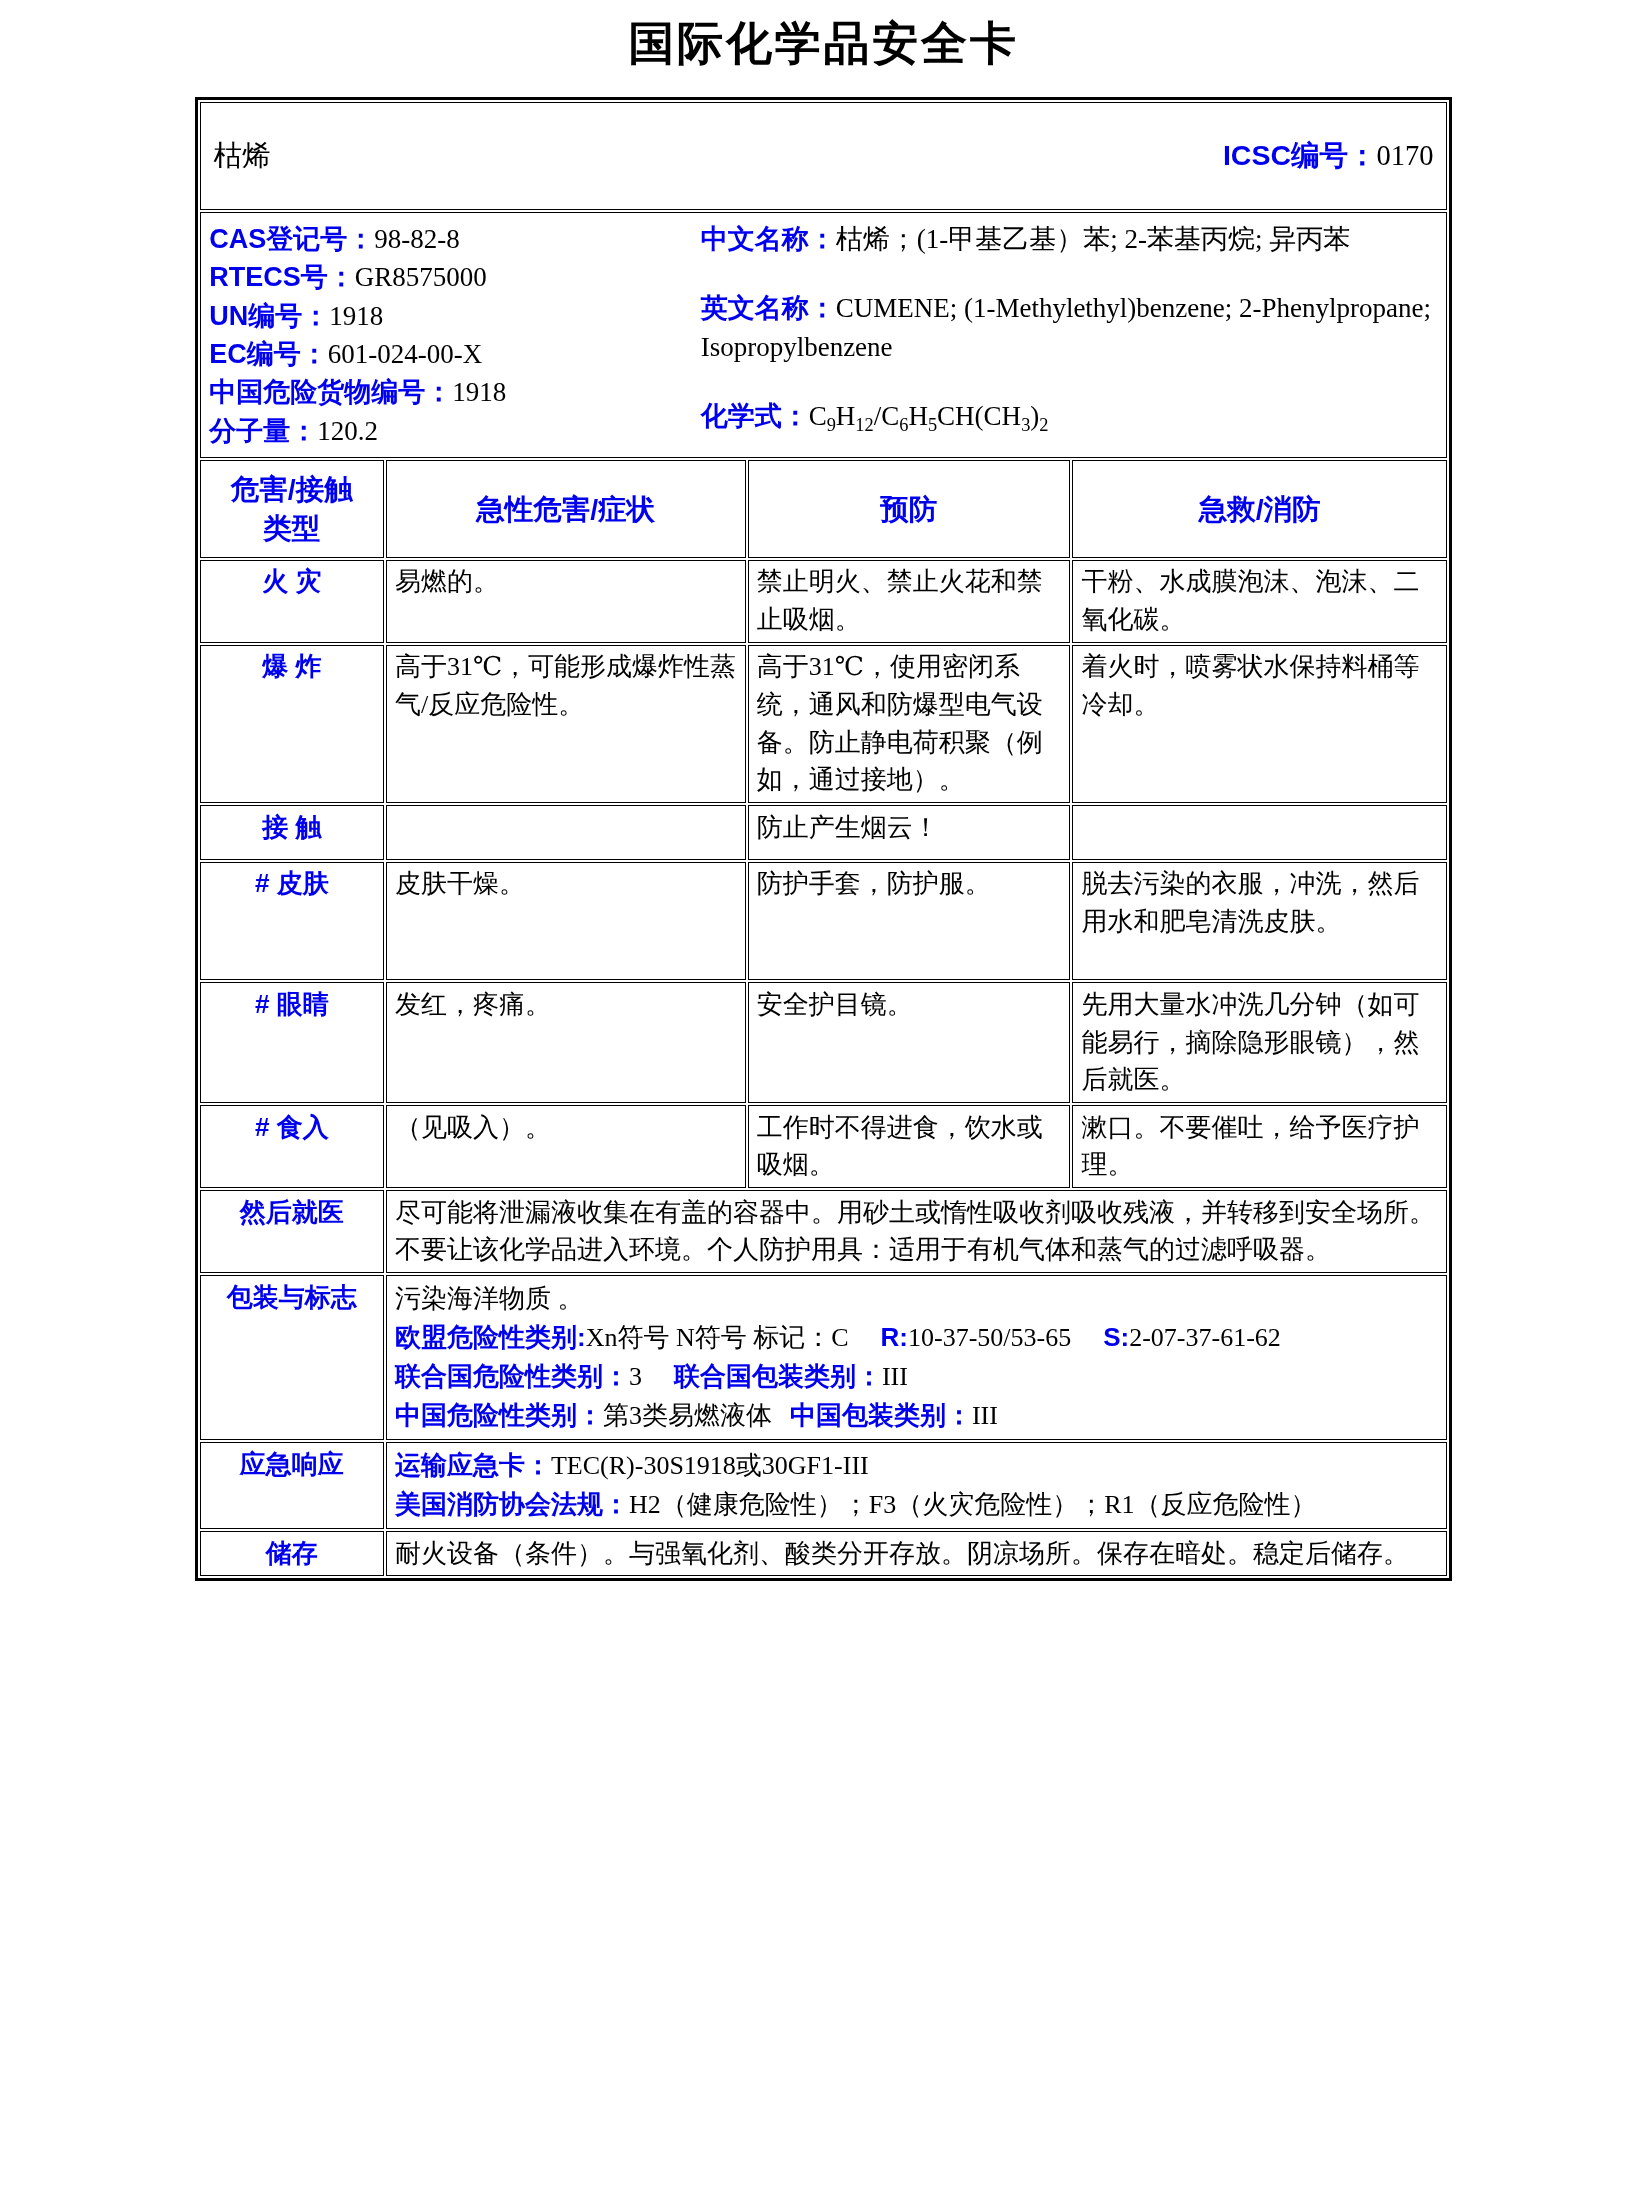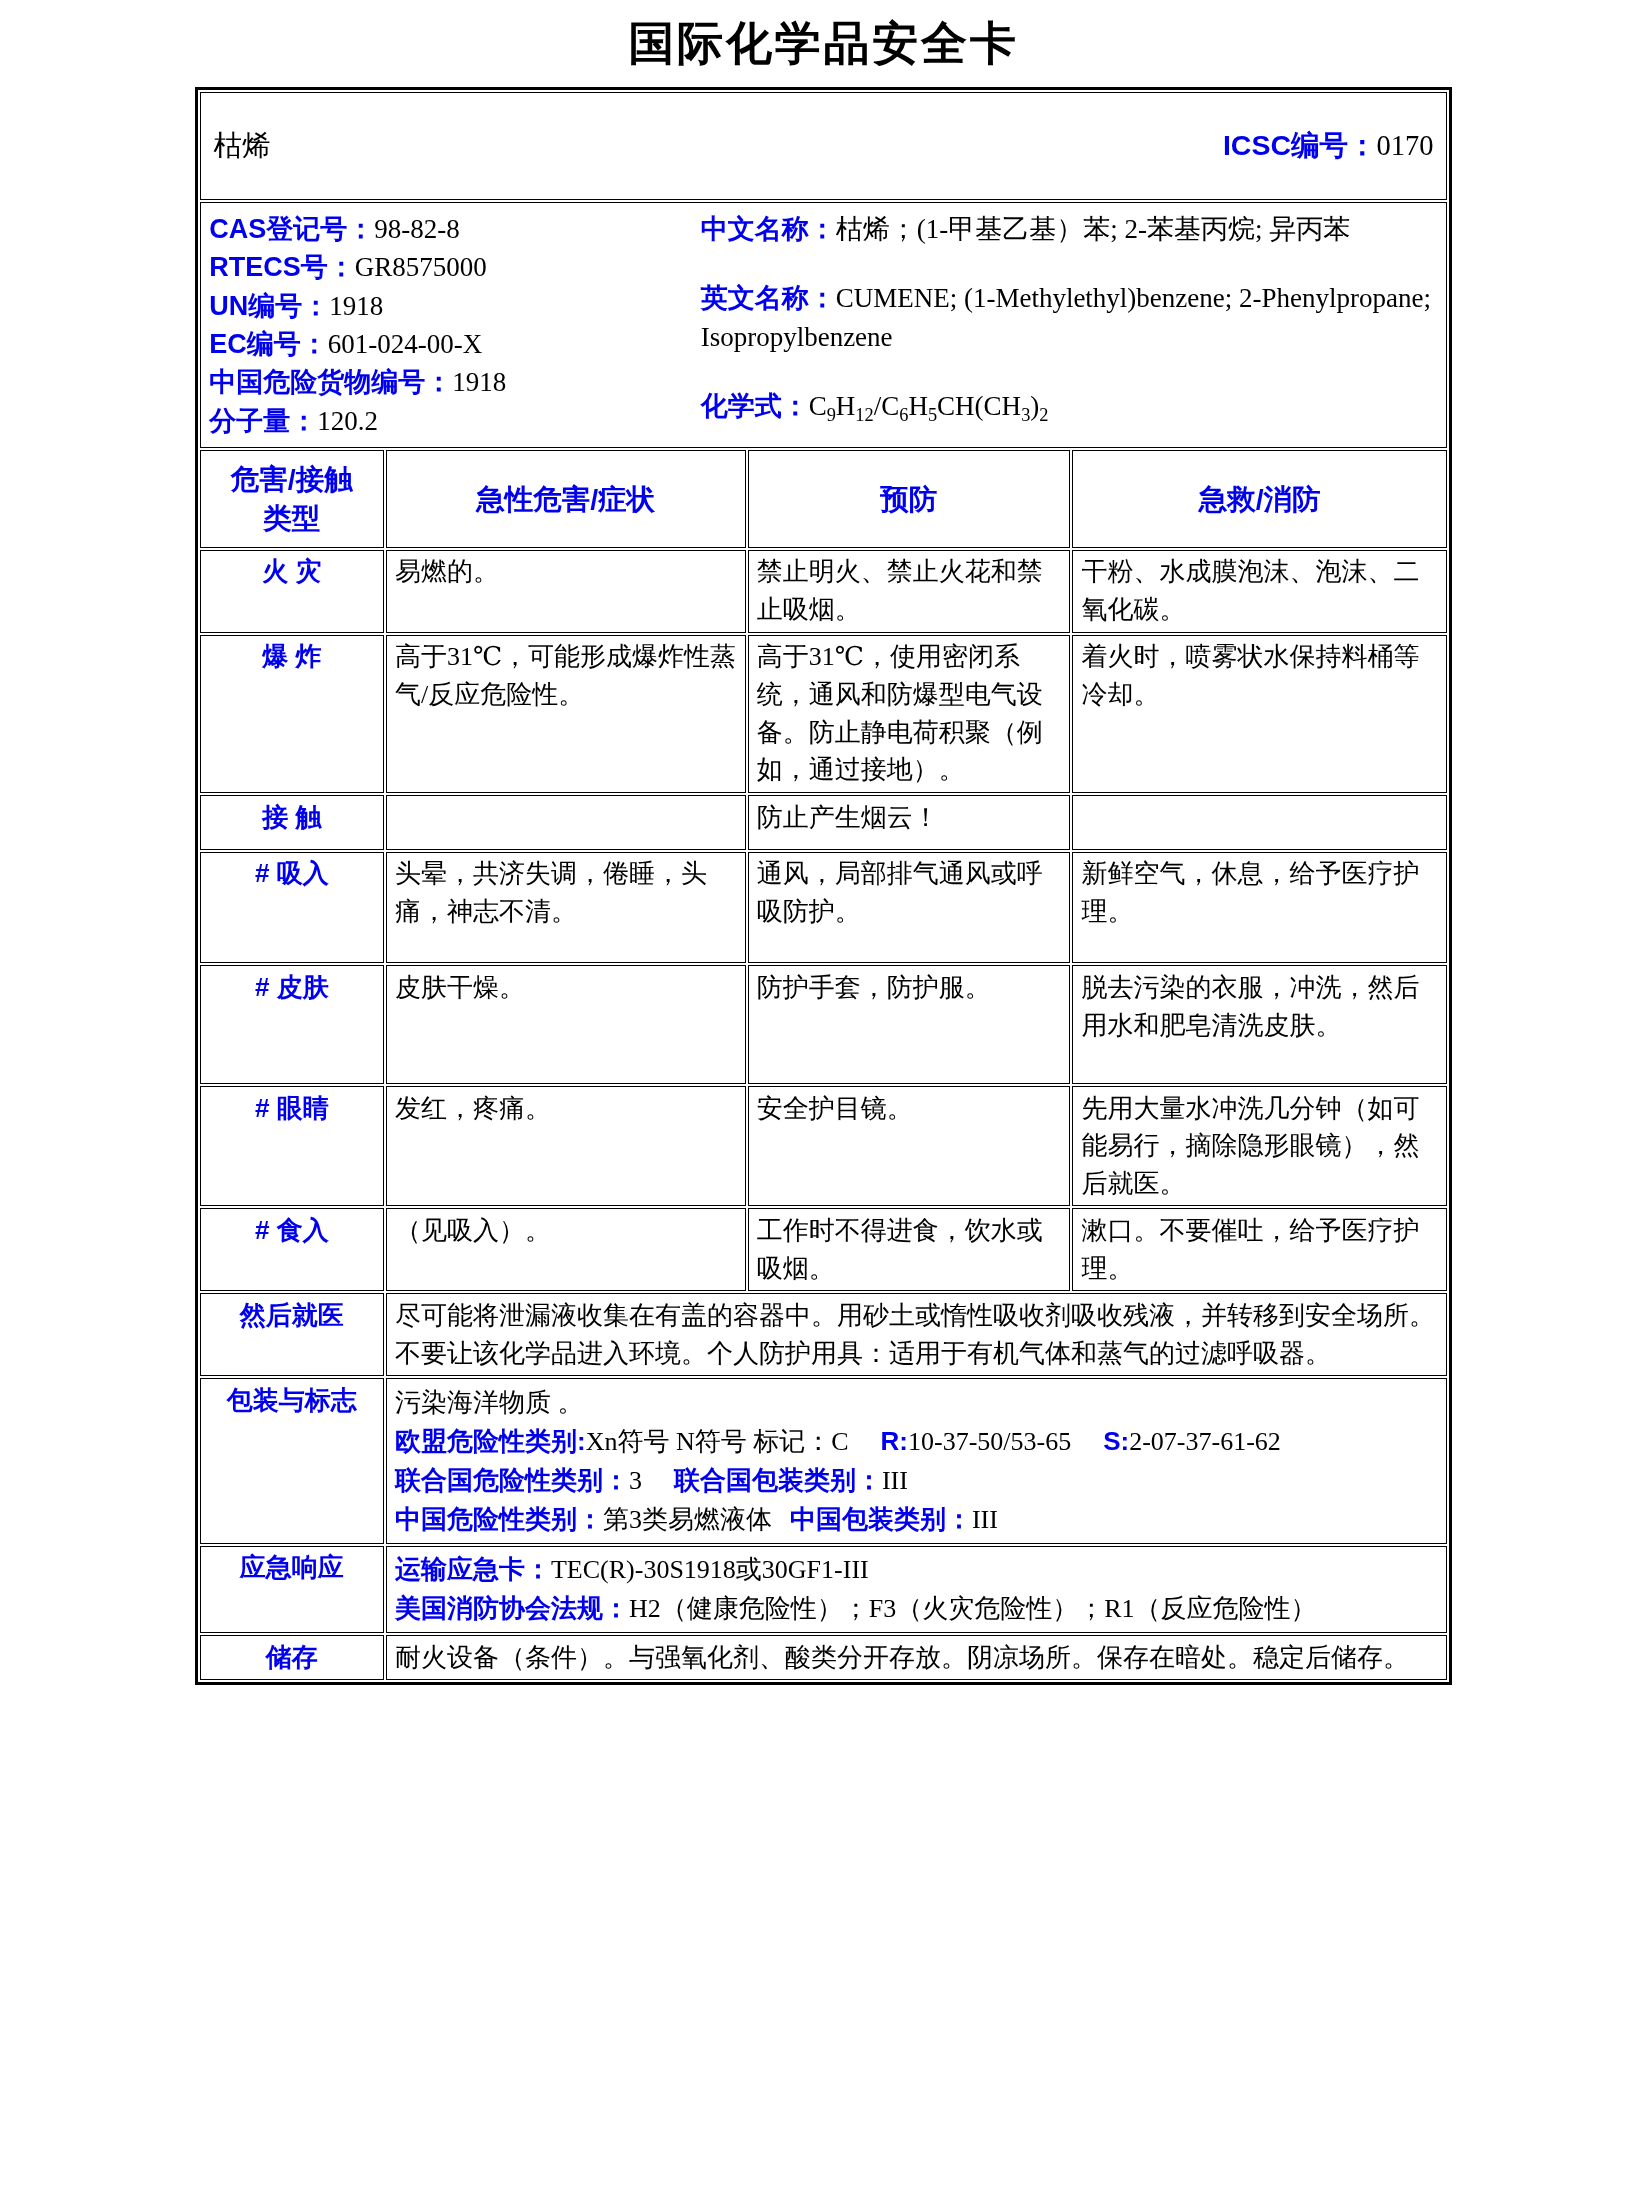--- a/index.html
+++ b/index.html
@@ -19,21 +19,21 @@
     padding-top: 12.5px;
     text-align: center;
     color: #000000;
     font-family: "Liberation Sans", "DejaVu Sans", sans-serif;
     font-weight: bold;
     font-size: 46px;
     letter-spacing: 2.8px;
   }
   table.card {
     width: 1257px;
-    margin: 12px auto 0 auto;
+    margin: 22px auto 0 auto;
     border: 3.5px solid #000000;
     border-collapse: separate;
     border-spacing: 2.8px;
     table-layout: fixed;
     background: #ffffff;
   }
   table.card td {
     border: 1.4px solid #000000;
     padding: 2.8px 8.3px;
     vertical-align: top;
@@ -173,26 +173,20 @@
     <td>着火时，喷雾状水保持料桶等冷却。</td>
   </tr>
 
   <tr class="r-contact">
     <td class="rowlbl">接 触</td>
     <td></td>
     <td>防止产生烟云！</td>
     <td></td>
   </tr>
 
-  <tr class="r-inhal">
-    <td class="rowlbl"># 吸入</td>
-    <td>头晕，共济失调，倦睡，头痛，神志不清。</td>
-    <td>通风，局部排气通风或呼吸防护。</td>
-    <td>新鲜空气，休息，给予医疗护理。</td>
-  </tr>
 
   <tr class="r-skin">
     <td class="rowlbl"># 皮肤</td>
     <td>皮肤干燥。</td>
     <td>防护手套，防护服。</td>
     <td>脱去污染的衣服，冲洗，然后用水和肥皂清洗皮肤。</td>
   </tr>
 
   <tr class="r-eye">
     <td class="rowlbl"># 眼睛</td>

